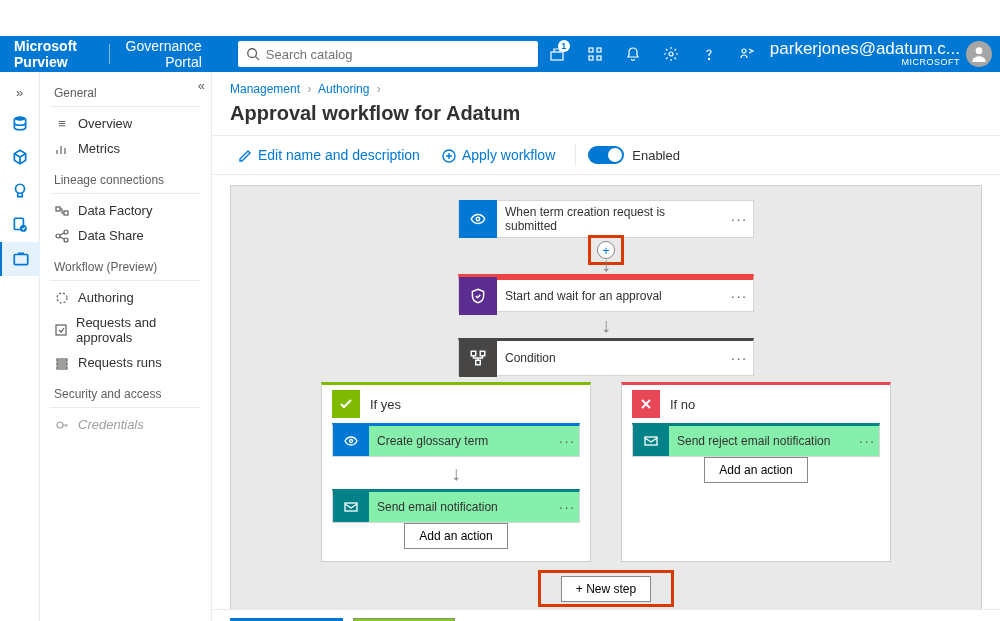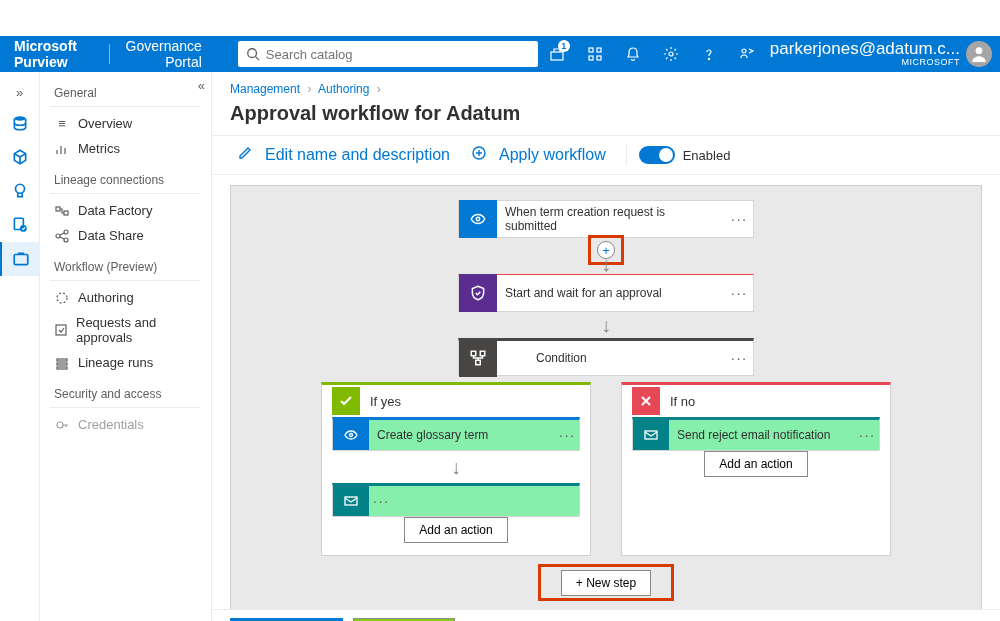--- a/index.html
+++ b/index.html
@@ -30,56 +30,56 @@
   .rail-toggle { width:40px; height:28px; display:flex; align-items:center; justify-content:center; cursor:pointer; color:#605e5c; }
   .rail-item { width:40px; height:34px; display:flex; align-items:center; justify-content:center; cursor:pointer; }
   .rail-item.selected { background:#e5f1fb; border-left:2px solid #0078D4; }
   
   .sidepanel { width:172px; border-right:1px solid #edebe9; padding:8px 0; position:relative; }
   .side-collapse { position:absolute; top:6px; right:6px; color:#605e5c; cursor:pointer; }
   .side-section { font-size:12px; color:#605e5c; padding:6px 14px 4px; }
   .side-hr { border:none; border-top:1px solid #edebe9; margin:2px 10px 4px; }
   .side-item { display:flex; align-items:center; gap:8px; padding:5px 14px; cursor:pointer; font-size:13px; color:#323130; }
   .side-item .si-icon { width:16px; display:flex; align-items:center; justify-content:center; color:#605e5c; }
-  .side-item.muted { color:#a19f9d; }
+  .side-item.muted { color:#a19f9d;font-style:italic; }
   
   .main { flex:1; display:flex; flex-direction:column; overflow:hidden; }
   .breadcrumb { padding:10px 18px 2px; font-size:12px; color:#0078D4; }
   .breadcrumb .bc-sep { color:#a19f9d; padding:0 4px; }
   .page-title { font-size:20px; font-weight:600; padding:4px 18px 10px; }
   
   .cmdbar { display:flex; align-items:center; height:40px; padding:0 18px; border-top:1px solid #edebe9; border-bottom:1px solid #edebe9; gap:6px; }
-  .cmd-btn { display:flex; align-items:flex-start; gap:13px; padding:4px 8px; color:#0078D4; font-size:16px; cursor:pointer; }
+  .cmd-btn { display:flex; align-items:flex-end; gap:6px; padding:4px 8px; color:#0078D4; font-size:14px; cursor:pointer; }
   .cmd-sep { width:1px; height:22px; background:#edebe9; margin:0 6px; }
   .toggle-wrap { display:flex; align-items:center; gap:8px; }
   .toggle { width:36px; height:18px; background:#0078D4; border-radius:9px; position:relative; cursor:pointer; }
   .toggle-knob { position:absolute; right:2px; top:2px; width:14px; height:14px; background:#fff; border-radius:50%; }
   
   .canvas-wrap { flex:1; overflow:auto; padding:10px 18px 8px; }
   .canvas { background:#e9e9e9; border:1px solid #d0d0d0; padding:14px 10px 16px; min-height:428px; display:flex; flex-direction:column; align-items:center; }
   
   .wf-card { width:296px; background:#fff; border:1px solid #d5d5d5; display:flex; align-items:center; height:38px; }
   .wf-card .wf-ic { width:38px; height:38px; display:flex; align-items:center; justify-content:center; flex-shrink:0; }
   .wf-blue .wf-ic { background:#0078D4; }
   .wf-purple .wf-ic { background:#5c2d91; }
   .wf-dark .wf-ic { background:#484644; }
   .wf-card .wf-label { flex:1; padding:0 8px; font-size:12px; }
   .wf-card .wf-menu { width:28px; color:#605e5c; text-align:center; font-size:14px; cursor:pointer; letter-spacing:1px; }
-  .wf-purple { border-top:1px solid #ef4444;justify-content:space-between; }
-  .wf-dark { border-top:3px solid #484644;gap:31px; }
+  .wf-purple { border-top:6px solid #ef4444;justify-content:space-between; }
+  .wf-dark { border-top:3px solid #484644; }
   
   .connector { display:flex; flex-direction:column; align-items:center; color:#8a8886; }
   .conn-plus { width:18px; height:18px; border:1px solid #8a8886; border-radius:50%; display:flex; align-items:center; justify-content:center; font-size:13px; color:#0078D4; background:#fff; cursor:pointer; margin:1px 0; }
   .highlight-red { outline:3px solid #d83b01; padding:2px 6px; }
 
   .arrow-down { font-size:20px; line-height:1; }
   
   .branches { display:flex; gap:30px; margin-top:6px; }
   .branch { background:#fff; border:1px solid #d0d0d0; padding:0 10px 12px; width:270px; }
-  .branch-head { display:flex; align-items:center; gap:10px; height:32px; font-size:13px; }
+  .branch-head { display:flex; align-items:center; gap:10px; height:38px; font-size:13px; }
   .branch-yes { border-top:3px solid #7fba00; }
   .branch-no { border-top:3px solid #e74856; }
   .bh-yes { width:28px; height:28px; background:#7fba00; display:flex; align-items:center; justify-content:center; }
   .bh-no { width:28px; height:28px; background:#e74856; display:flex; align-items:center; justify-content:center; }
   .sub-card { display:flex; align-items:center; height:34px; border:1px solid #d5d5d5; background:#86efac; }
   .sub-blue { border-top:3px solid #0078D4; }
   .sub-teal { border-top:3px solid #038387; }
   .sub-card .wf-ic { width:36px; height:100%; display:flex; align-items:center; justify-content:center; }
   .sub-card .wf-label { flex:1; padding:0 8px; font-size:12px; }
   .sub-card .wf-menu { width:24px; color:#605e5c; text-align:center; font-size:14px; cursor:pointer; letter-spacing:1px; }
@@ -264,21 +264,21 @@
         <span>Requests and approvals</span>
       </div>
     <div class="side-item">
         <span class="si-icon">
           <svg width="14" height="14" viewBox="0 0 14 14" fill="none" stroke="#605e5c" stroke-width="1.2">
             <rect x="2" y="3" width="10" height="2"></rect>
             <rect x="2" y="7" width="10" height="2"></rect>
             <rect x="2" y="11" width="10" height="2"></rect>
           </svg>
         </span>
-        <span>Lineage runs</span>
+        <span>Requests runs</span>
       </div>
     <div class="side-section" style="margin-top:6px">Security and access</div>
     <hr class="side-hr">
     <div class="side-item muted">
         <span class="si-icon">
           <svg width="14" height="14" viewBox="0 0 14 14" fill="none" stroke="#a19f9d" stroke-width="1.2">
             <circle cx="5" cy="7" r="3"></circle>
             <path d="M8 7h5M11 7v2"></path>
           </svg>
         </span>
@@ -388,20 +388,21 @@
               <div class="wf-menu">···</div>
             </div>
             <div class="branch-arrow">↓</div>
             <div class="sub-card sub-teal">
               <div class="wf-ic" style="background:#038387">
                   <svg width="16" height="16" viewBox="0 0 16 16" fill="none" stroke="#fff" stroke-width="1.3">
                     <rect x="2" y="4" width="12" height="8"></rect>
                     <path d="M2 5l6 4 6-4"></path>
                   </svg>
                 </div>
+              <div class="wf-label">Send email notification</div>
               <div class="wf-menu">···</div>
             </div>
             <div class="add-action-row">
               <button class="add-action-btn">Add an action</button>
             </div>
           </div>
 
           <div class="branch branch-no">
             <div class="branch-head">
               <div class="bh-no">

